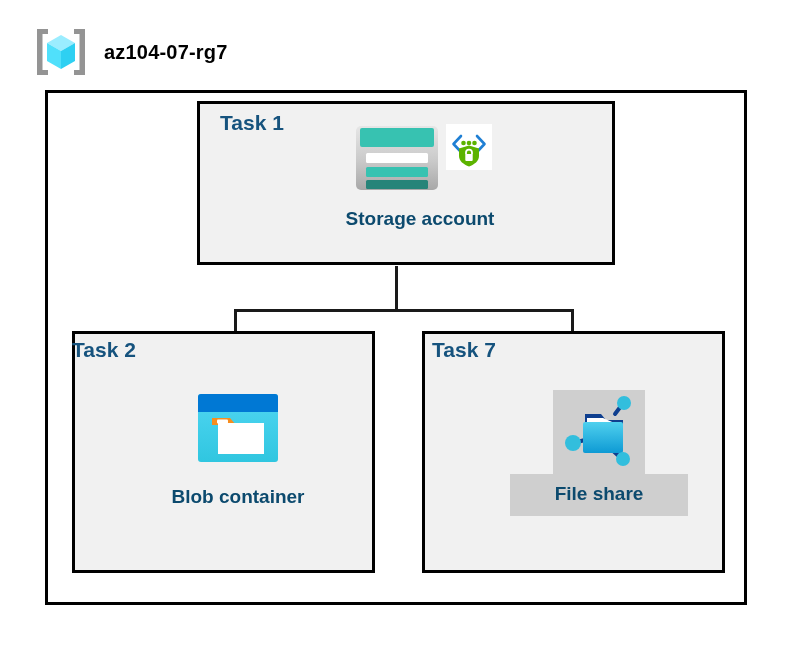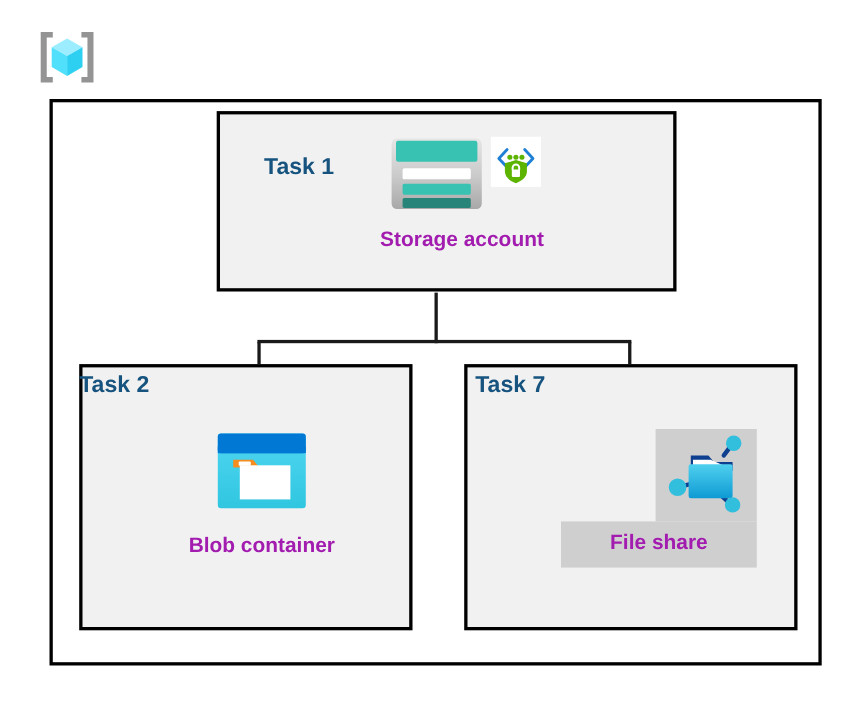--- a/index.html
+++ b/index.html
@@ -64,21 +64,21 @@
   #task2-box { left: 72px;  top: 331px; width: 303px; height: 242px; }
   #task3-box { left: 422px; top: 331px; width: 303px; height: 242px; }
 
   .task-label {
     position: absolute;
     font-size: 21px;
     font-weight: bold;
     color: #16537e;
     white-space: nowrap;
   }
-  #task1-label { left: 240px; top: 111px; margin-top: 29px; }
+  #task1-label { left: 220px; top: 111px; }
   #task2-label { left: 72px;  top: 338px; }
   #task3-label { left: 432px; top: 338px; }
 
   
   .conn {
     position: absolute;
     background: #1a1a1a;
   }
   #conn-trunk      { left: 395px; top: 266px; width: 3px;   height: 46px; }
   #conn-horizontal { left: 234px; top: 309px; width: 340px; height: 3px; }
@@ -88,41 +88,41 @@
   
   .node {
     position: absolute;
     display: flex;
     flex-direction: column;
     align-items: center;
   }
   .node-caption {
     font-size: 19px;
     font-weight: bold;
-    color: #a21caf;
+    color: #0c4a6e;
     white-space: nowrap;
     text-align: center;
   }
 
   
   #node-storage { left: 340px; top: 124px; width: 160px; }
   #node-storage .icon-row {
     display: flex;
     align-items: flex-start;
     gap: 6px;
     margin-left: 6px;
   }
   #node-storage .node-caption { margin-top: 16px; }
 
   
   #node-blob { left: 152px; top: 392px; width: 172px; }
   #node-blob .node-caption { margin-top: 22px; }
 
   
-  #node-fileshare { left: 510px; top: 390px; width: 178px; align-items: flex-end; }
+  #node-fileshare { left: 510px; top: 390px; width: 178px; align-items: center; }
   #node-fileshare .icon-hl {
     background: #cfcfcf;
     padding: 4px 10px 6px 10px;
     display: flex;
     justify-content: center;
   }
   #node-fileshare .node-caption {
     background: #cfcfcf;
     width: 100%;
     padding: 9px 0 11px 0;
@@ -144,20 +144,21 @@
 
         <path d="M44 3 L55 3 L55 49 L44 49 L44 44 L49.5 44 L49.5 8 L44 8 Z" fill="#949494"></path>
 
         <path d="M31 9 L45 17 L31 25 L17 17 Z" fill="#9bedff"></path>
 
         <path d="M17 17 L31 25 L31 43 L17 35 Z" fill="#50e0fb"></path>
 
         <path d="M45 17 L45 35 L31 43 L31 25 Z" fill="#2ed0f2"></path>
       </svg>
     </span>
+    <span class="rg-title">az104-07-rg7</span>
   </div>
 
   <div class="outer-box"></div>
 
   <div class="conn" id="conn-trunk"></div>
   <div class="conn" id="conn-horizontal"></div>
   <div class="conn" id="conn-left-drop"></div>
   <div class="conn" id="conn-right-drop"></div>
 
   <div class="task-box" id="task1-box"></div>

